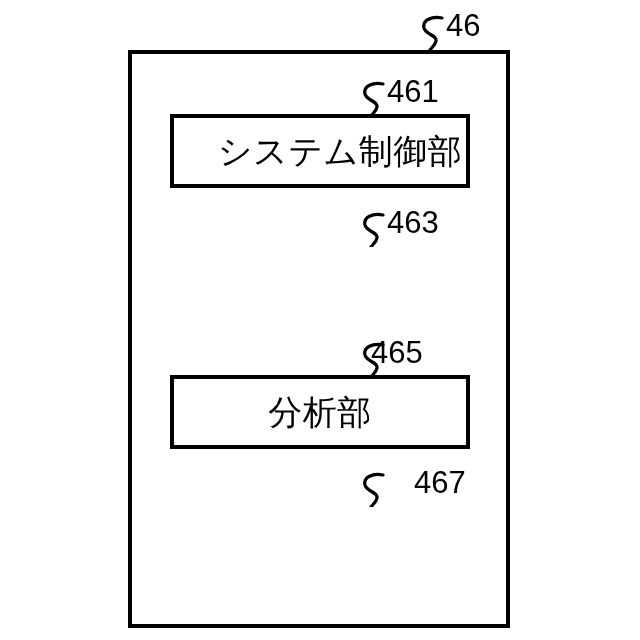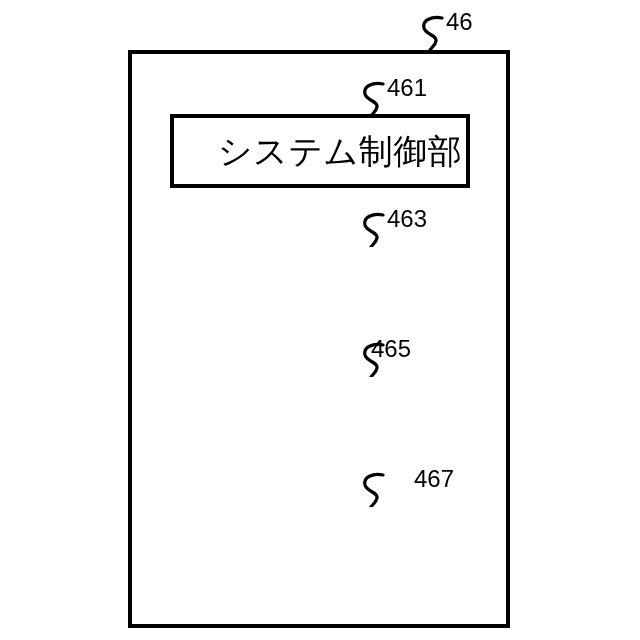--- a/index.html
+++ b/index.html
@@ -53,21 +53,21 @@
   .box-3 { top: 375px; }
   .box-4 { top: 505px; }
 
   .ref-callout {
     position: absolute;
     display: block;
   }
   .ref-number {
     position: absolute;
     font-family: "Liberation Sans", sans-serif;
-    font-size: 24px;
+    font-size: 31px;
     line-height: 1;
     color: #000000;
     white-space: nowrap;
   }
   .squiggle {
     position: absolute;
   }
 
   
   .callout-46 .ref-number { left: 446px; top: 10px; }
@@ -119,20 +119,23 @@
 
   <div class="ref-callout callout-463">
     <span class="squiggle">
       <svg width="26" height="36" viewBox="0 0 26 36" xmlns="http://www.w3.org/2000/svg">
         <path d="M22 4 C12 2, 2 6, 4 14 C6 21, 17 21, 16 27 C15.4 31, 12 33, 10 36" fill="none" stroke="#000000" stroke-width="3.2" stroke-linecap="round"></path>
       </svg>
     </span>
     <span class="ref-number">463</span>
   </div>
 
+  <div class="unit-box box-3">
+    <span class="unit-label">分析部</span>
+  </div>
   <div class="ref-callout callout-465">
     <span class="squiggle">
       <svg width="26" height="36" viewBox="0 0 26 36" xmlns="http://www.w3.org/2000/svg">
         <path d="M22 4 C12 2, 2 6, 4 14 C6 21, 17 21, 16 27 C15.4 31, 12 33, 10 36" fill="none" stroke="#000000" stroke-width="3.2" stroke-linecap="round"></path>
       </svg>
     </span>
     <span class="ref-number">465</span>
   </div>
 
   <div class="ref-callout callout-467">

